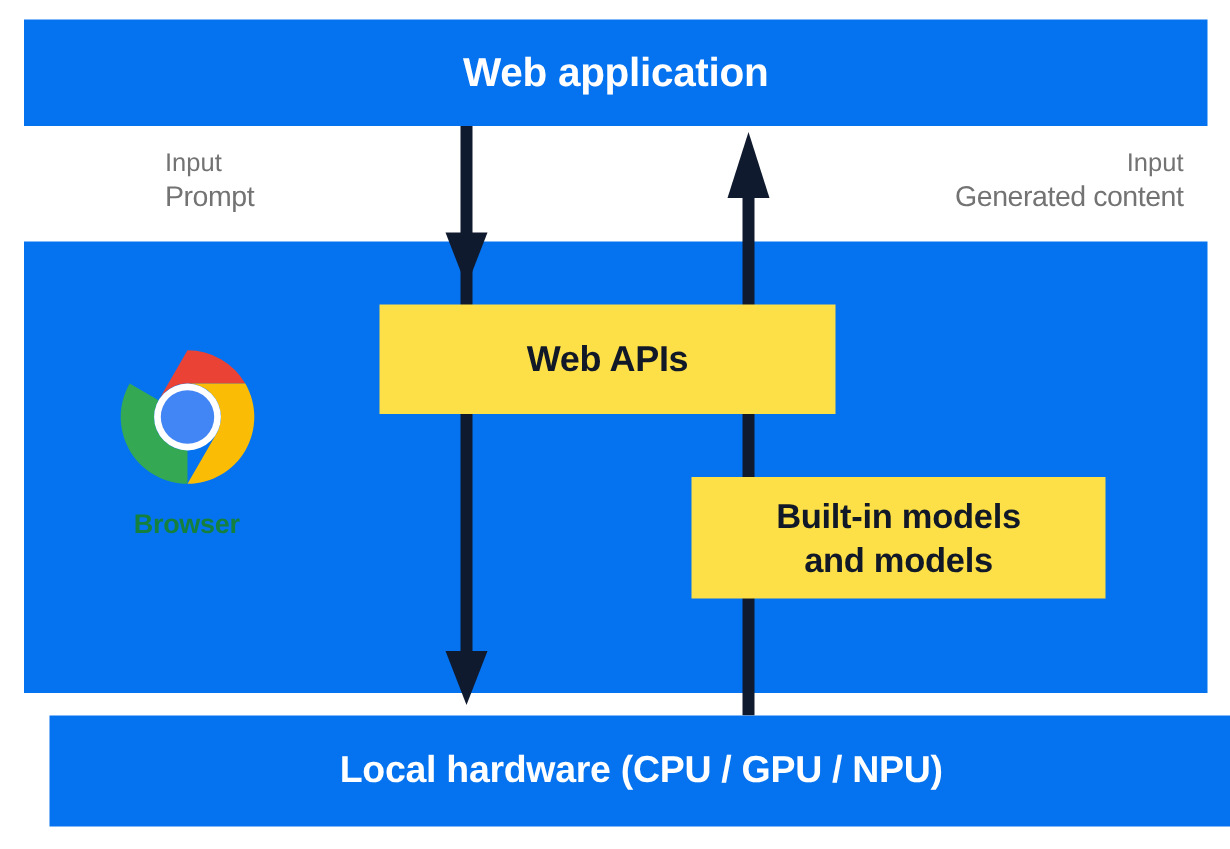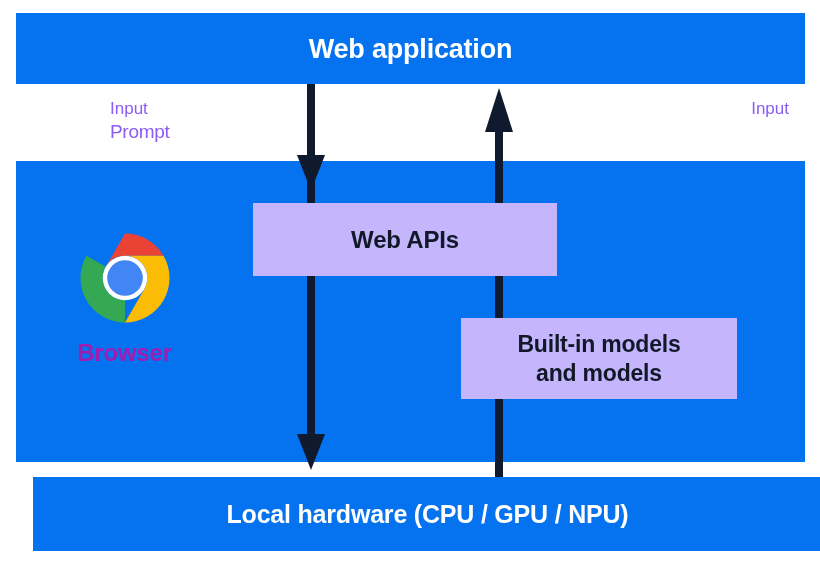--- a/index.html
+++ b/index.html
@@ -79,21 +79,21 @@
   #arrow-up-svg {
     left: 479px;
     top: 84px;
     width: 40px;
     height: 393px;
   }
 
   
   .io-label {
     position: absolute;
-    color: #8b5cf6;
+    color: #737373;
     line-height: 1.22;
   }
   .io-label .io-kind {
     display: block;
     font-size: 17px;
     font-weight: normal;
   }
   .io-label .io-value {
     display: block;
     font-size: 19px;
@@ -107,21 +107,21 @@
   }
   #io-output {
     right: 31px;
     top: 99px;
     text-align: right;
   }
 
   
   .yellow-box {
     position: absolute;
-    background: #c4b5fd;
+    background: #fde047;
     display: flex;
     align-items: center;
     justify-content: center;
     text-align: center;
     color: #111827;
     font-weight: bold;
     letter-spacing: -0.2px;
     box-sizing: border-box;
   }
   #box-web-apis {
@@ -149,22 +149,22 @@
     width: 145px;
     text-align: center;
   }
   #chrome-logo {
     display: block;
     margin: 0 auto;
   }
   #browser-label {
     display: block;
     margin-top: 14px;
-    color: #a21caf;
-    font-size: 24px;
+    color: #15803d;
+    font-size: 18px;
     font-weight: bold;
     letter-spacing: -0.2px;
   }
 </style>
 </head>
 <body>
 
 <div id="canvas">
 
   <div id="band-top" class="band">
@@ -188,20 +188,21 @@
     <polygon points="20,4 34,48 6,48" fill="#101A2E"></polygon>
   </svg>
 
   <div id="io-input" class="io-label">
     <span class="io-kind">Input</span>
     <span class="io-value">Prompt</span>
   </div>
 
   <div id="io-output" class="io-label">
     <span class="io-kind">Input</span>
+    <span class="io-value">Generated content</span>
   </div>
 
   <div id="browser-block">
     <svg id="chrome-logo" width="94" height="94" viewBox="0 0 190 190">
 
       <path d="M95 5 A90 90 0 0 1 172.94 50 L95 50 A45 45 0 0 0 56.03 72.5 Z" fill="#EA4335"></path>
 
       <path d="M172.94 50 A90 90 0 0 1 95 185 L133.97 117.5 A45 45 0 0 0 95 50 Z" fill="#FBBC05"></path>
 
       <path d="M95 185 A90 90 0 0 1 17.06 50 L56.03 72.5 A45 45 0 0 0 95 140 Z" fill="#34A853"></path>

